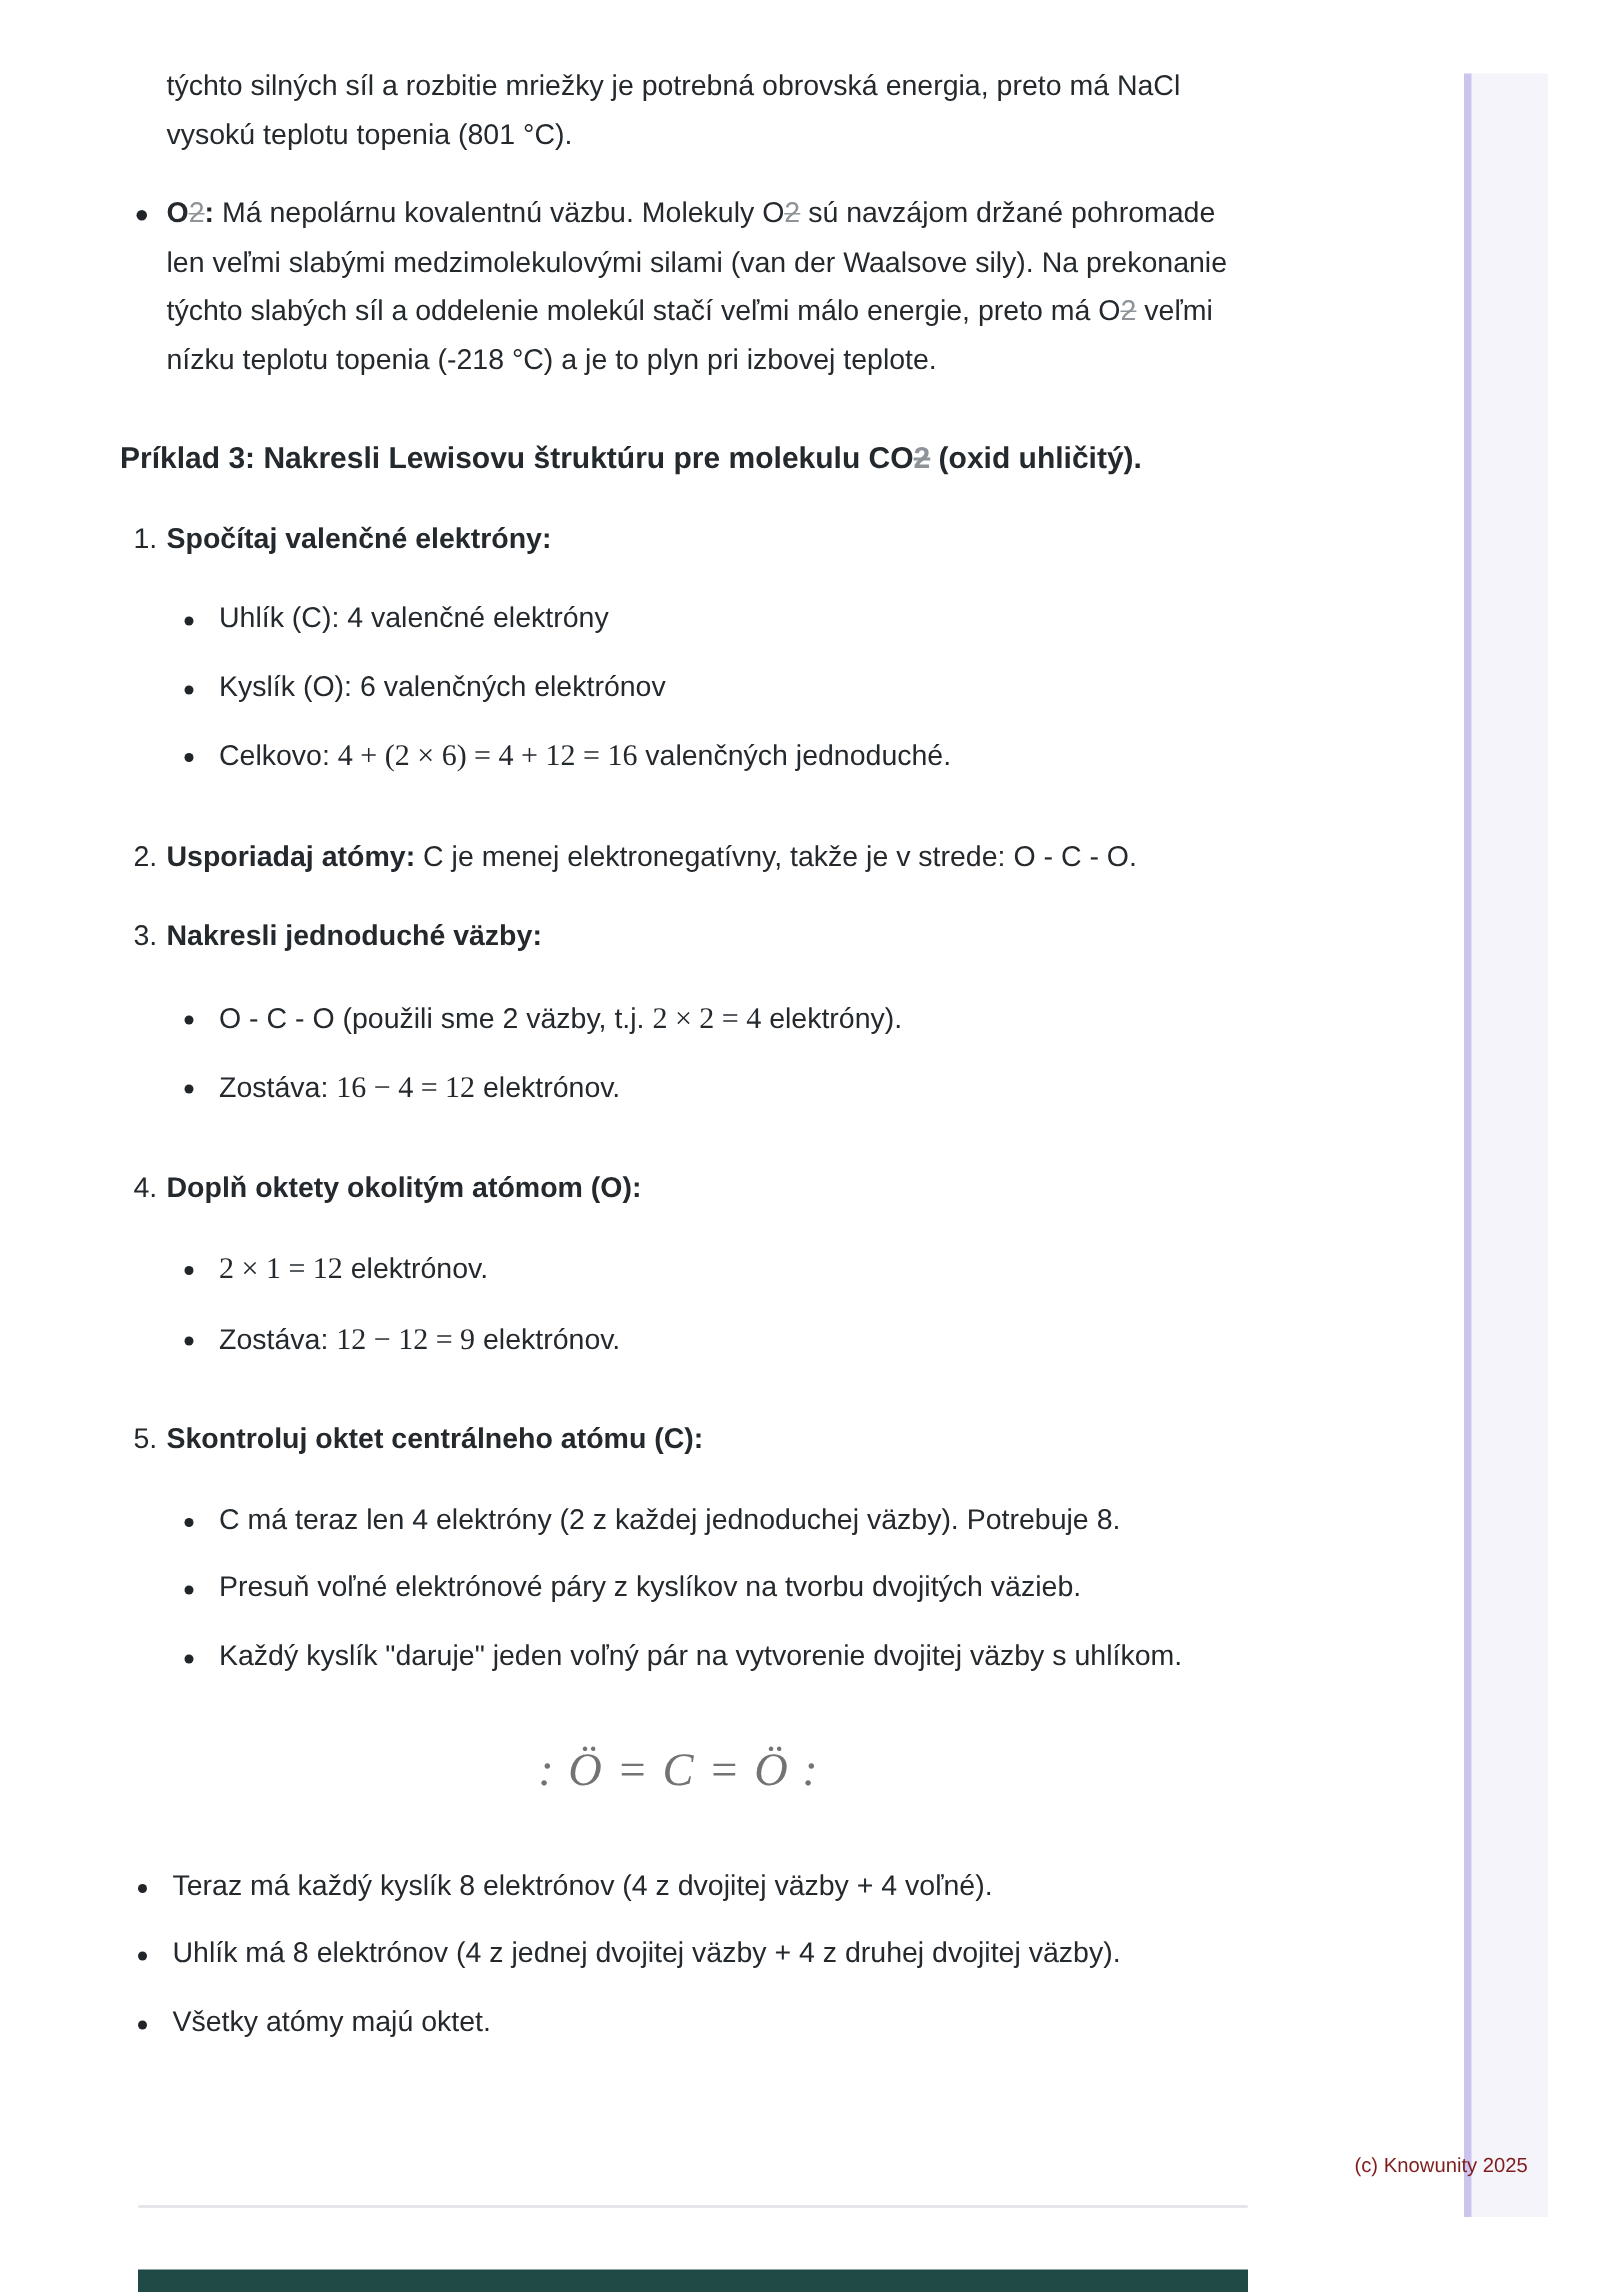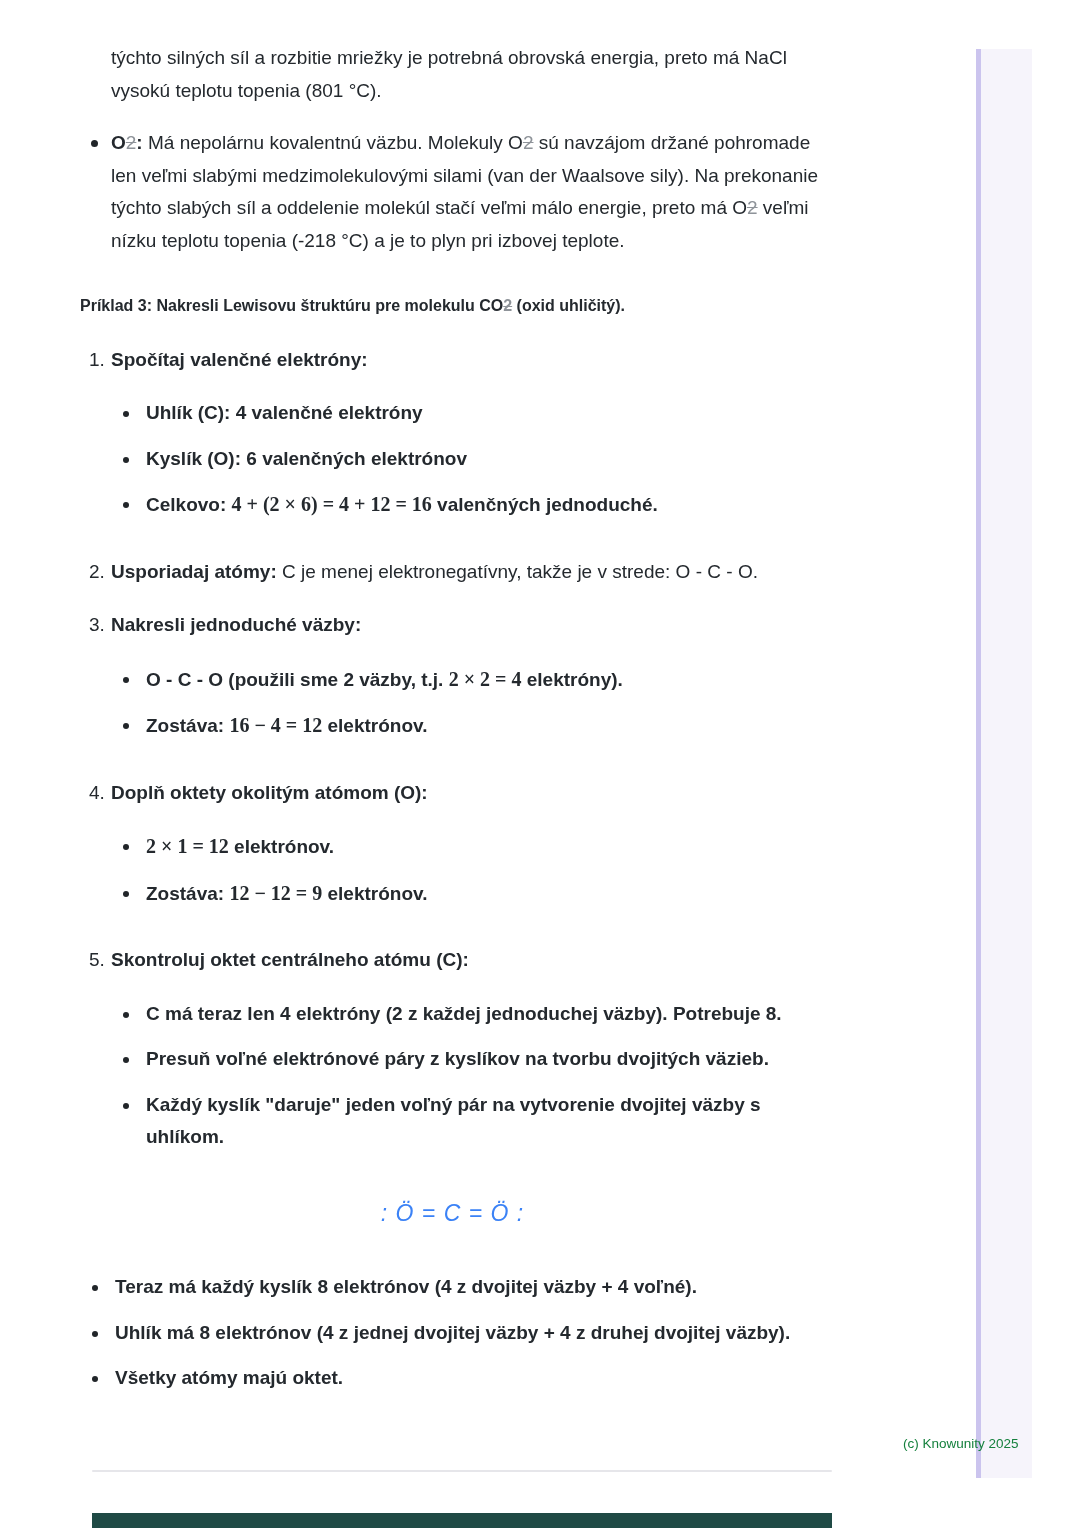--- a/index.html
+++ b/index.html
@@ -22,51 +22,51 @@
   .dot1 {
     position:absolute; left:11px; top:13px;
     width:7px; height:7px; border-radius:50%; background:#212529; display:inline-block;
   }
   .bold { font-weight:bold; }
   .strike {
     color:#8e9399;
     text-decoration:line-through;
     text-decoration-color:#8e9399;
   }
-  .heading { margin:33px 0 0 0; font-size:16px; font-weight:bold; line-height:32.5px; }
+  .heading { margin:33px 0 0 0; font-size:20px; font-weight:bold; line-height:32.5px; }
   .step { display:flex; margin:21px 0 0 0; }
   .num { flex:none; width:31px; padding-left:9px; box-sizing:border-box; }
   .step-body { flex:1 1 auto; min-width:0; }
-  .sublist { list-style:none; margin:21px 0 0 0; padding:0;font-weight:bold; }
+  .sublist { list-style:none; margin:21px 0 0 0; padding:0; }
   .sublist > li { position:relative; padding-left:35px; margin:0 0 13px 0; }
   .dot2 {
     position:absolute; left:12px; top:14px;
     width:6px; height:6px; border-radius:50%; background:#212529; display:inline-block;
   }
   .math {
     font-family:"Liberation Serif", "DejaVu Serif", serif;
     font-size:20px;
   }
   .formula-row { text-align:center; margin:30px 0 40px 0; }
   .formula {
-    font-family:Liberation Sans, sans-serif;
-    font-style:italic; font-size:23px; letter-spacing:1px; color:#3b82f6;
+    font-family:Liberation Serif, serif;
+    font-style:italic; font-size:31px; letter-spacing:1px; color:#737373;
   }
   .conclusion { margin-top:0; }
   .side-rail {
     position:absolute; left:976px; top:49px; width:51px; height:1429px;
     background:#f6f4fb; border-left:5px solid #cbc4ee;
   }
   .page-divider {
     position:absolute; left:92px; top:1470px; width:740px; height:2px;
     background:#e6e6ea; border-radius:1px;
   }
   .footer-copyright {
     position:absolute; left:903px; top:1436px; z-index:2;
-    font-size:13.5px; color:#15803d; white-space:nowrap;
+    font-size:13.5px; color:#7f1d1d; white-space:nowrap;
   }
   .next-page-bar {
     position:absolute; left:92px; top:1513px; width:740px; height:15px;
     background:#1f4a45;
   }
 </style>
 </head>
 <body>
 
 <div class="content">

